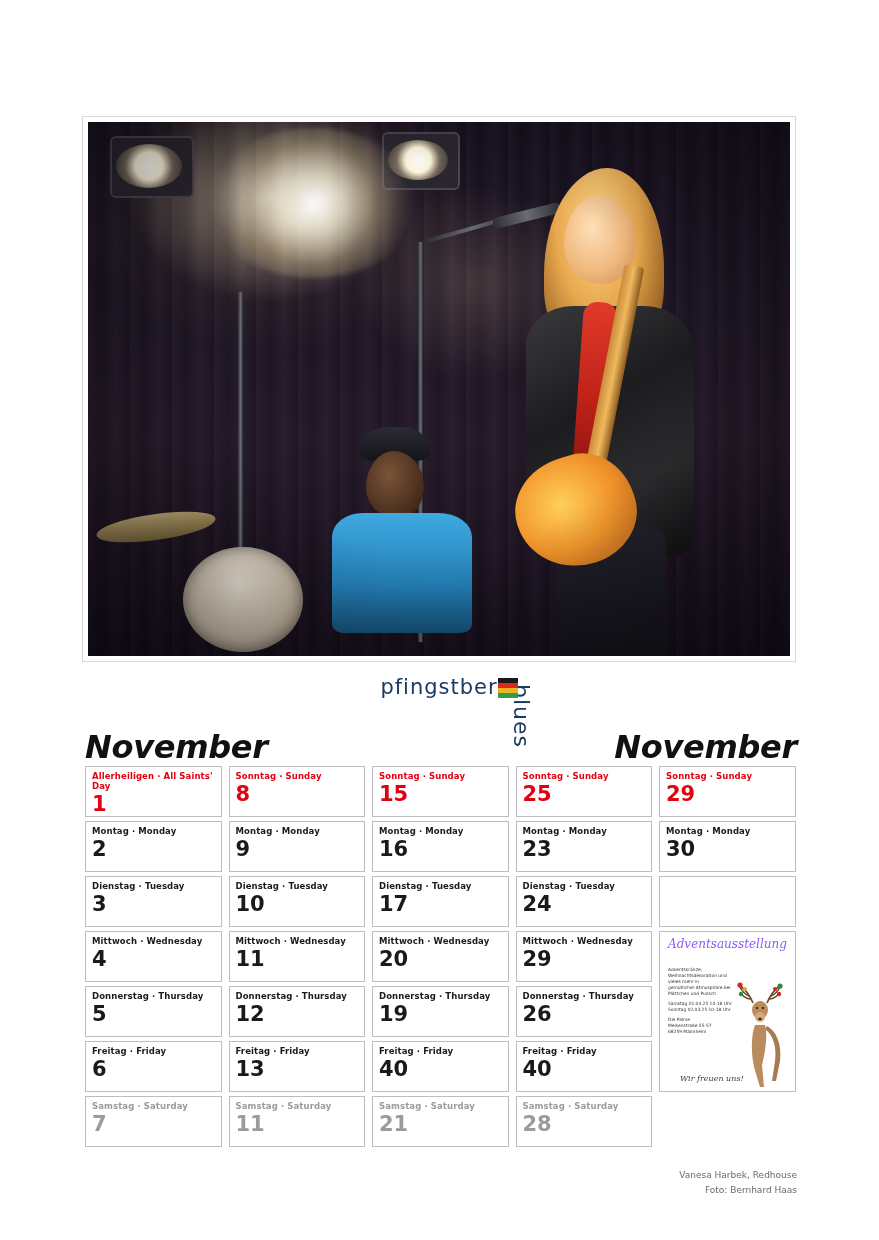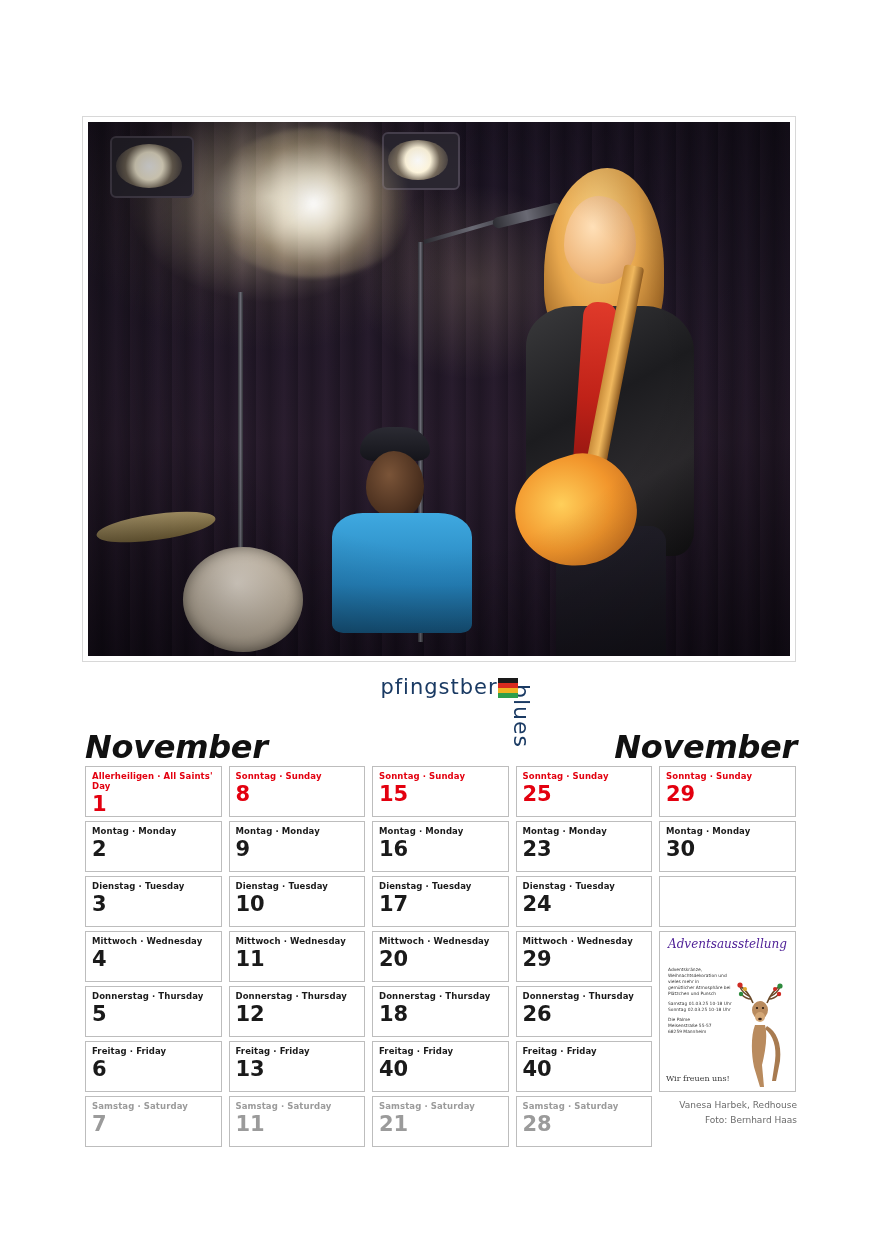--- a/index.html
+++ b/index.html
@@ -259,52 +259,53 @@
     box-sizing: border-box;
     background: #ffffff;
     position: relative;
     overflow: hidden;
     padding: 6px 8px;
   }
   .advert-title {
     font-family: "DejaVu Serif", serif;
     font-style: italic;
     font-size: 12px;
-    color: #4c1d95;
+    color: #8b5cf6;
     line-height: 13px;
   }
   .advert-body {
     margin-top: 16px;
     font-family: "DejaVu Sans", sans-serif;
     font-size: 4.4px;
     line-height: 6px;
     color: #333333;
     width: 70px;
   }
   .advert-sign {
     position: absolute;
-    left: 6px;
+    left: 20px;
     bottom: 8px;
     font-family: "DejaVu Serif", serif;
+    font-style: italic;
     font-size: 8px;
     color: #3a3a3a;
   }
   .deer {
     position: absolute;
     right: 4px;
     bottom: 2px;
     width: 62px;
     height: 120px;
   }
 
   
   .credits {
     position: absolute;
     right: 82px;
-    top: 1098px;
+    top: 1168px;
     text-align: right;
     font-family: "DejaVu Sans", sans-serif;
     font-size: 9px;
     color: #6a6a6a;
     line-height: 15px;
   }
 </style>
 </head>
 <body>
 
@@ -437,21 +438,21 @@
     <div class="day">
         <div class="dow">Dienstag · Tuesday</div>
         <div class="num">17</div>
       </div>
     <div class="day">
         <div class="dow">Mittwoch · Wednesday</div>
         <div class="num">20</div>
       </div>
     <div class="day">
         <div class="dow">Donnerstag · Thursday</div>
-        <div class="num">18</div>
+        <div class="num">19</div>
       </div>
     <div class="day">
         <div class="dow">Freitag · Friday</div>
         <div class="num">40</div>
       </div>
     <div class="day sat">
         <div class="dow">Samstag · Saturday</div>
         <div class="num">21</div>
       </div>
   </div>

